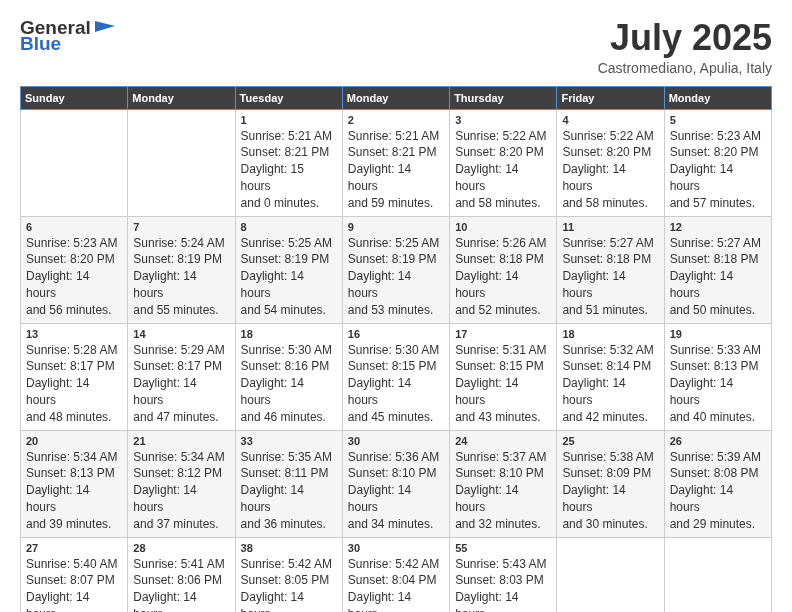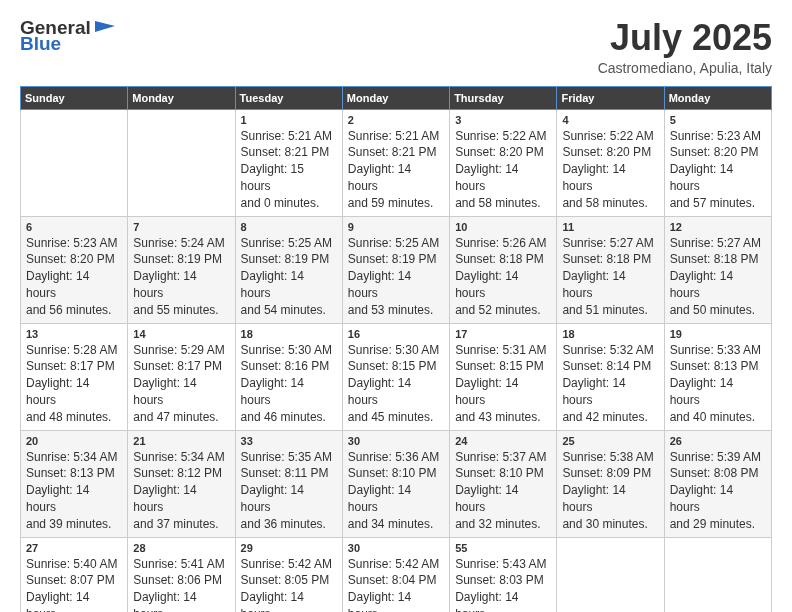--- a/index.html
+++ b/index.html
@@ -237,21 +237,21 @@
         <tr>
           <td>
             <span class="day-number">27</span>
             <div class="day-info">Sunrise: 5:40 AM<br>Sunset: 8:07 PM<br>Daylight: 14 hours<br>and 27 minutes.</div>
           </td>
           <td>
             <span class="day-number">28</span>
             <div class="day-info">Sunrise: 5:41 AM<br>Sunset: 8:06 PM<br>Daylight: 14 hours<br>and 25 minutes.</div>
           </td>
           <td>
-            <span class="day-number">29</span>
+            <span class="day-number">38</span>
             <div class="day-info">Sunrise: 5:42 AM<br>Sunset: 8:05 PM<br>Daylight: 14 hours<br>and 23 minutes.</div>
           </td>
           <td>
             <span class="day-number">30</span>
             <div class="day-info">Sunrise: 5:42 AM<br>Sunset: 8:04 PM<br>Daylight: 14 hours<br>and 21 minutes.</div>
           </td>
           <td>
             <span class="day-number">55</span>
             <div class="day-info">Sunrise: 5:43 AM<br>Sunset: 8:03 PM<br>Daylight: 14 hours<br>and 19 minutes.</div>
           </td>

